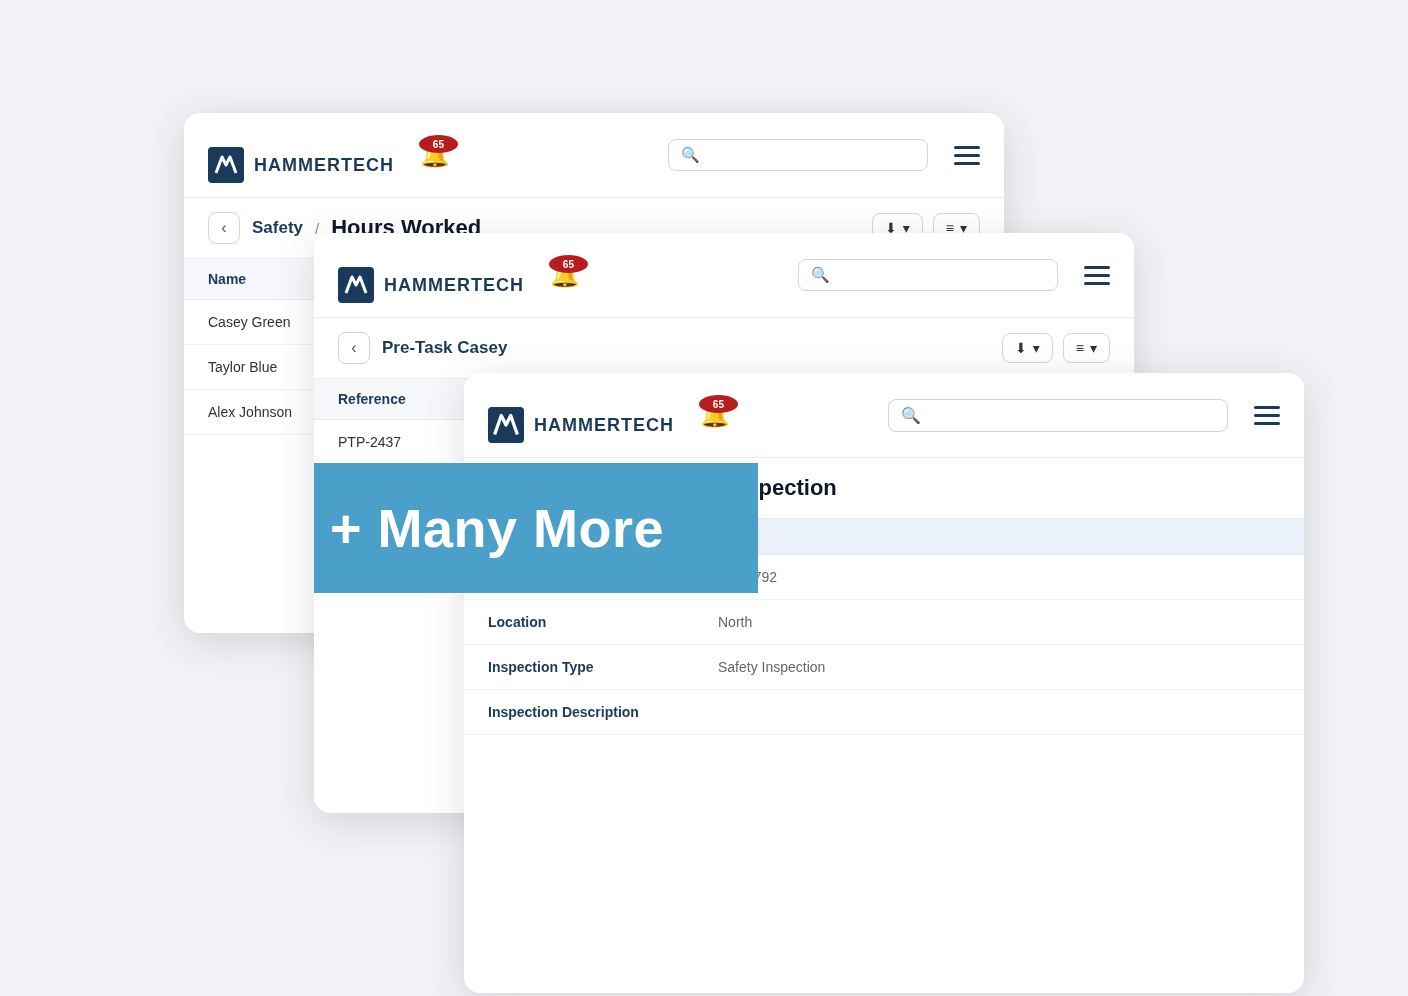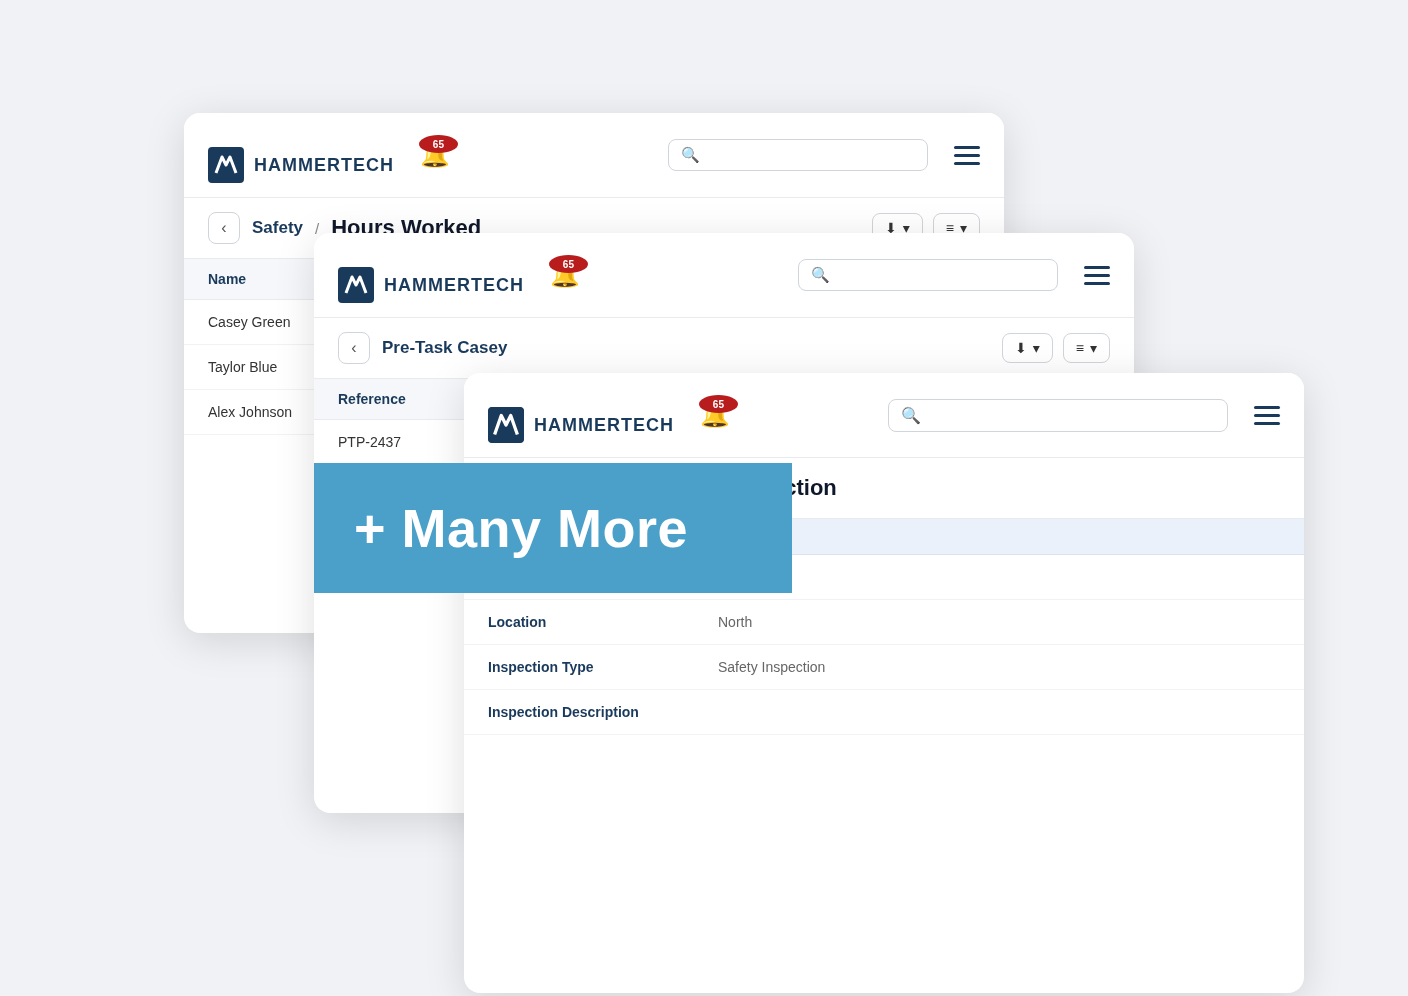--- a/index.html
+++ b/index.html
@@ -278,27 +278,27 @@
     .detail-value {
       font-size: 14px;
       color: #666;
     }
 
     
     .many-more-overlay {
       position: absolute;
       top: 390px;
       left: 160px;
-      width: 478px;
+      width: 444px;
       height: 130px;
       background: #4aa0c8;
       display: flex;
       align-items: center;
       justify-content: flex-start;
-      padding-left: 40px;
+      padding-left: 16px;
       z-index: 100;
     }
 
     .many-more-text {
       font-size: 54px;
       font-weight: 800;
       color: #fff;
       letter-spacing: 0.5px;
     }
 

